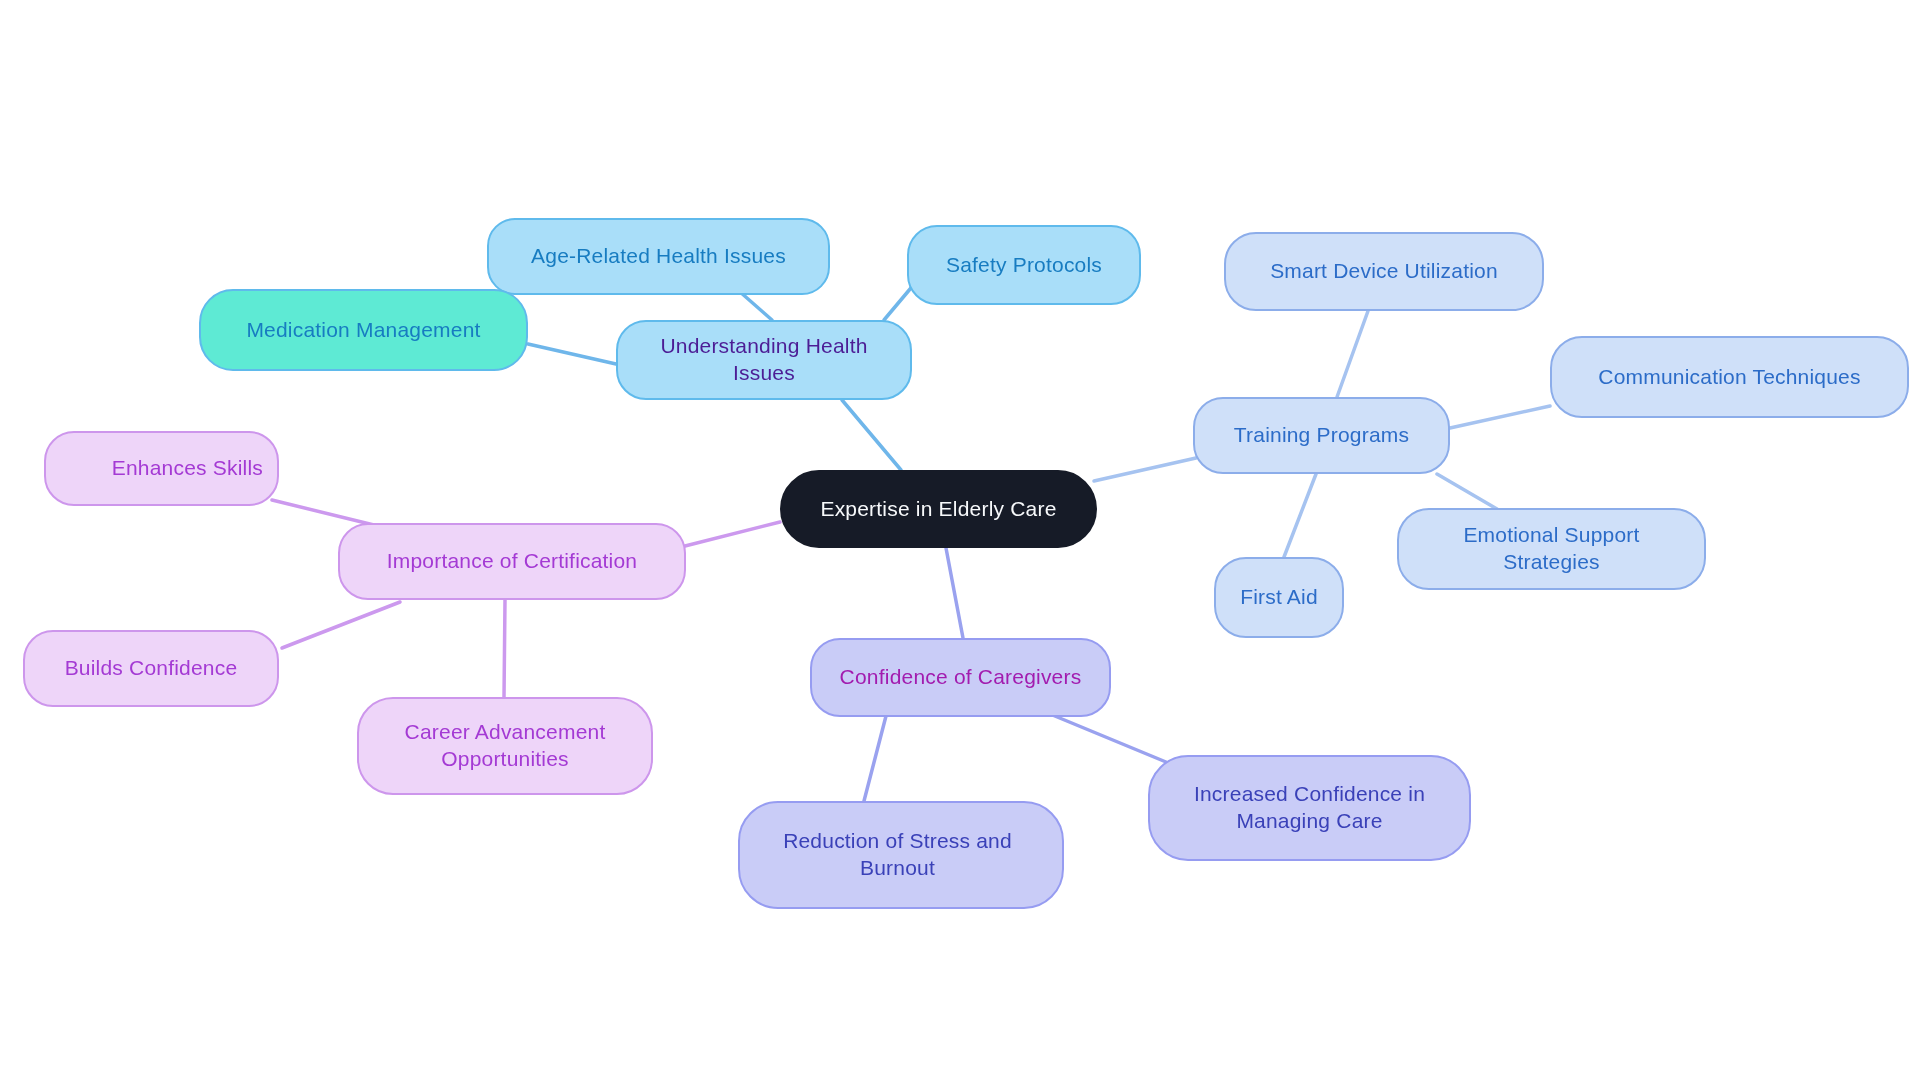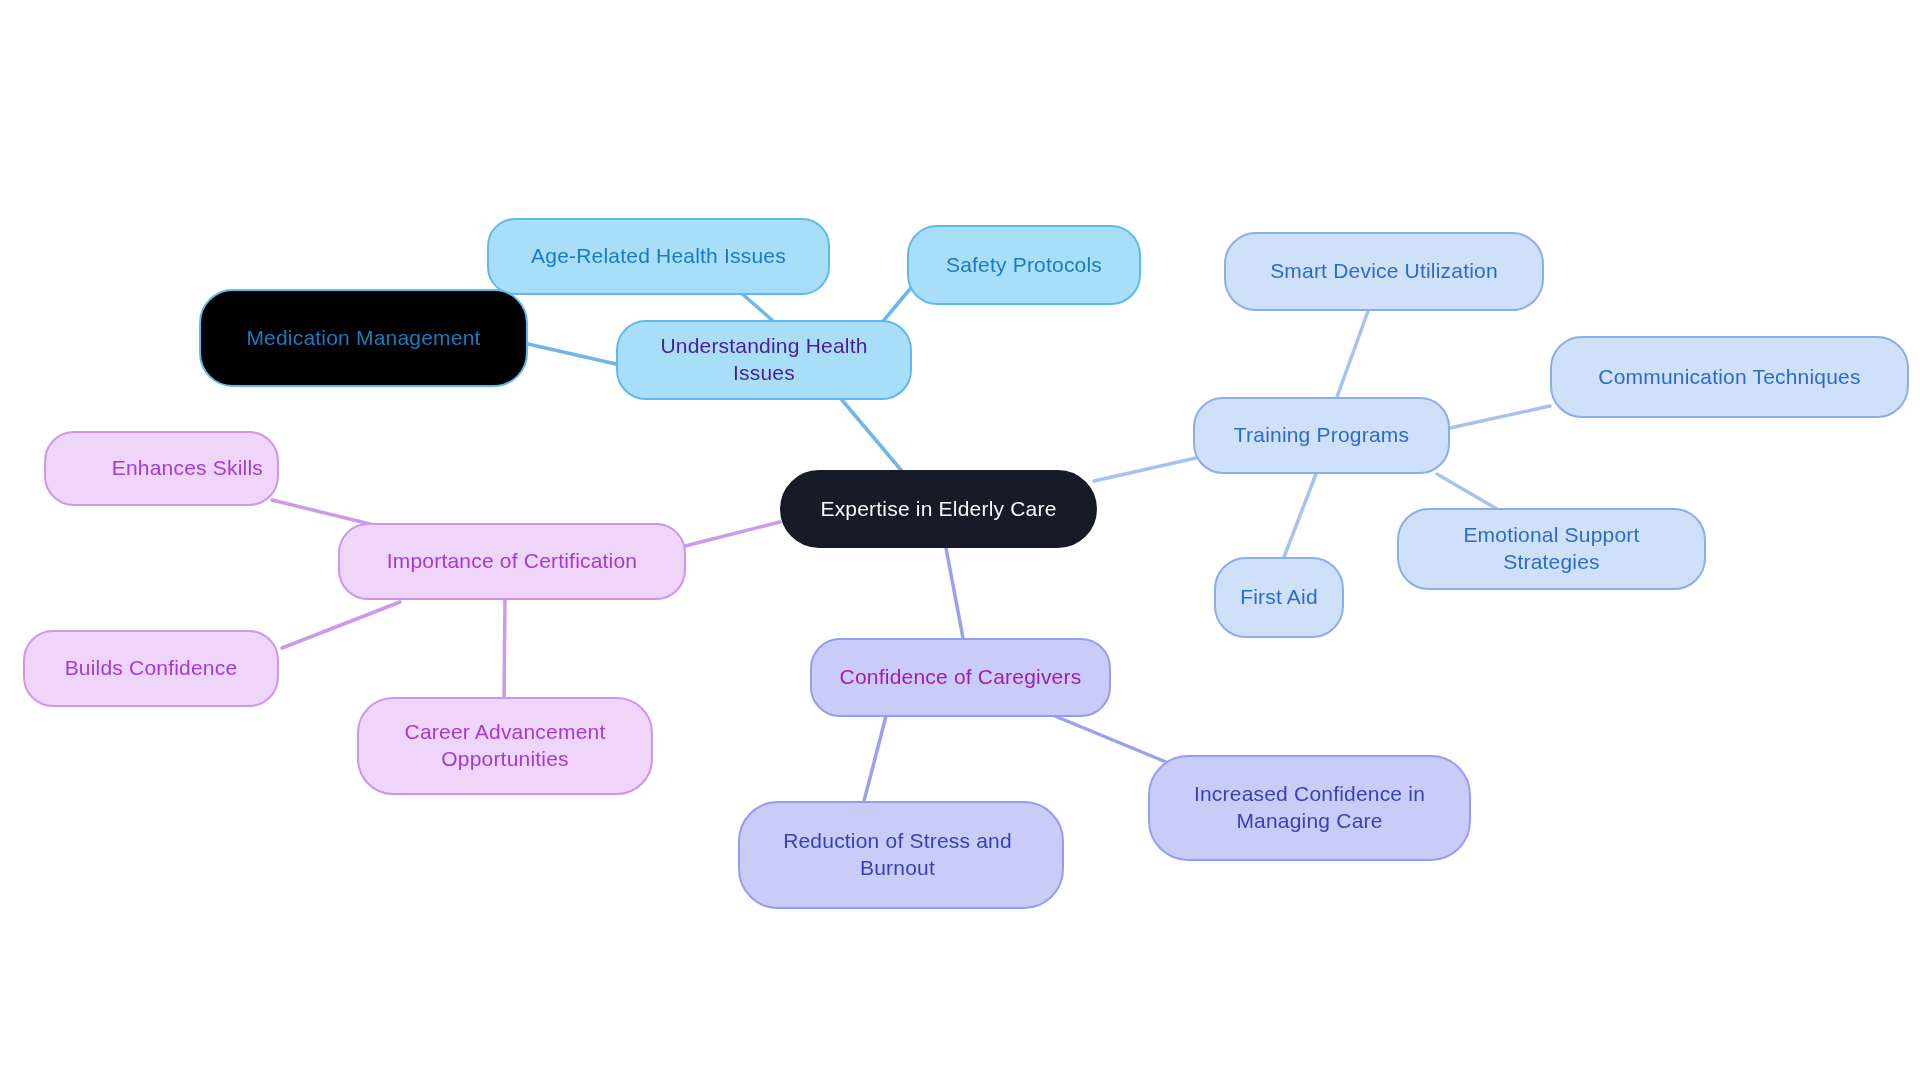--- a/index.html
+++ b/index.html
@@ -78,21 +78,21 @@
       </div>
       <div class="node" style="left: 616px; top: 320px; width: 296px; height: 80px; border-radius: 30px; background: rgb(169, 222, 249); border-color: rgb(95, 186, 236); color: #4c1d95;">
         <span class="label">Understanding Health Issues</span>
       </div>
       <div class="node" style="left: 487px; top: 178px; width: 343px; height: 77px; border-radius: 28px; background: rgb(169, 222, 249); border-color: rgb(95, 186, 236); color: rgb(23, 124, 193); margin-top: 40px;">
         <span class="label">Age-Related Health Issues</span>
       </div>
       <div class="node" style="left: 907px; top: 196px; width: 234px; height: 80px; border-radius: 30px; background: rgb(169, 222, 249); border-color: rgb(95, 186, 236); color: rgb(23, 124, 193); margin-top: 29px;">
         <span class="label">Safety Protocols</span>
       </div>
-      <div class="node" style="left: 199px; top: 289px; width: 329px; height: 98px; border-radius: 34px; background: #000000; border-color: rgb(95, 186, 236); color: rgb(23, 124, 193);">
+      <div class="node" style="left: 199px; top: 289px; width: 329px; height: 82px; border-radius: 34px; background: #5eead4; border-color: rgb(95, 186, 236); color: rgb(23, 124, 193);">
         <span class="label">Medication Management</span>
       </div>
       <div class="node" style="left: 1193px; top: 397px; width: 257px; height: 77px; border-radius: 30px; background: rgb(207, 224, 249); border-color: rgb(140, 173, 234); color: rgb(44, 108, 200);">
         <span class="label">Training Programs</span>
       </div>
       <div class="node" style="left: 1550px; top: 336px; width: 359px; height: 82px; border-radius: 32px; background: rgb(207, 224, 249); border-color: rgb(140, 173, 234); color: rgb(44, 108, 200);">
         <span class="label">Communication Techniques</span>
       </div>
       <div class="node" style="left: 1224px; top: 232px; width: 320px; height: 79px; border-radius: 32px; background: rgb(207, 224, 249); border-color: rgb(140, 173, 234); color: rgb(44, 108, 200);">
         <span class="label">Smart Device Utilization</span>

